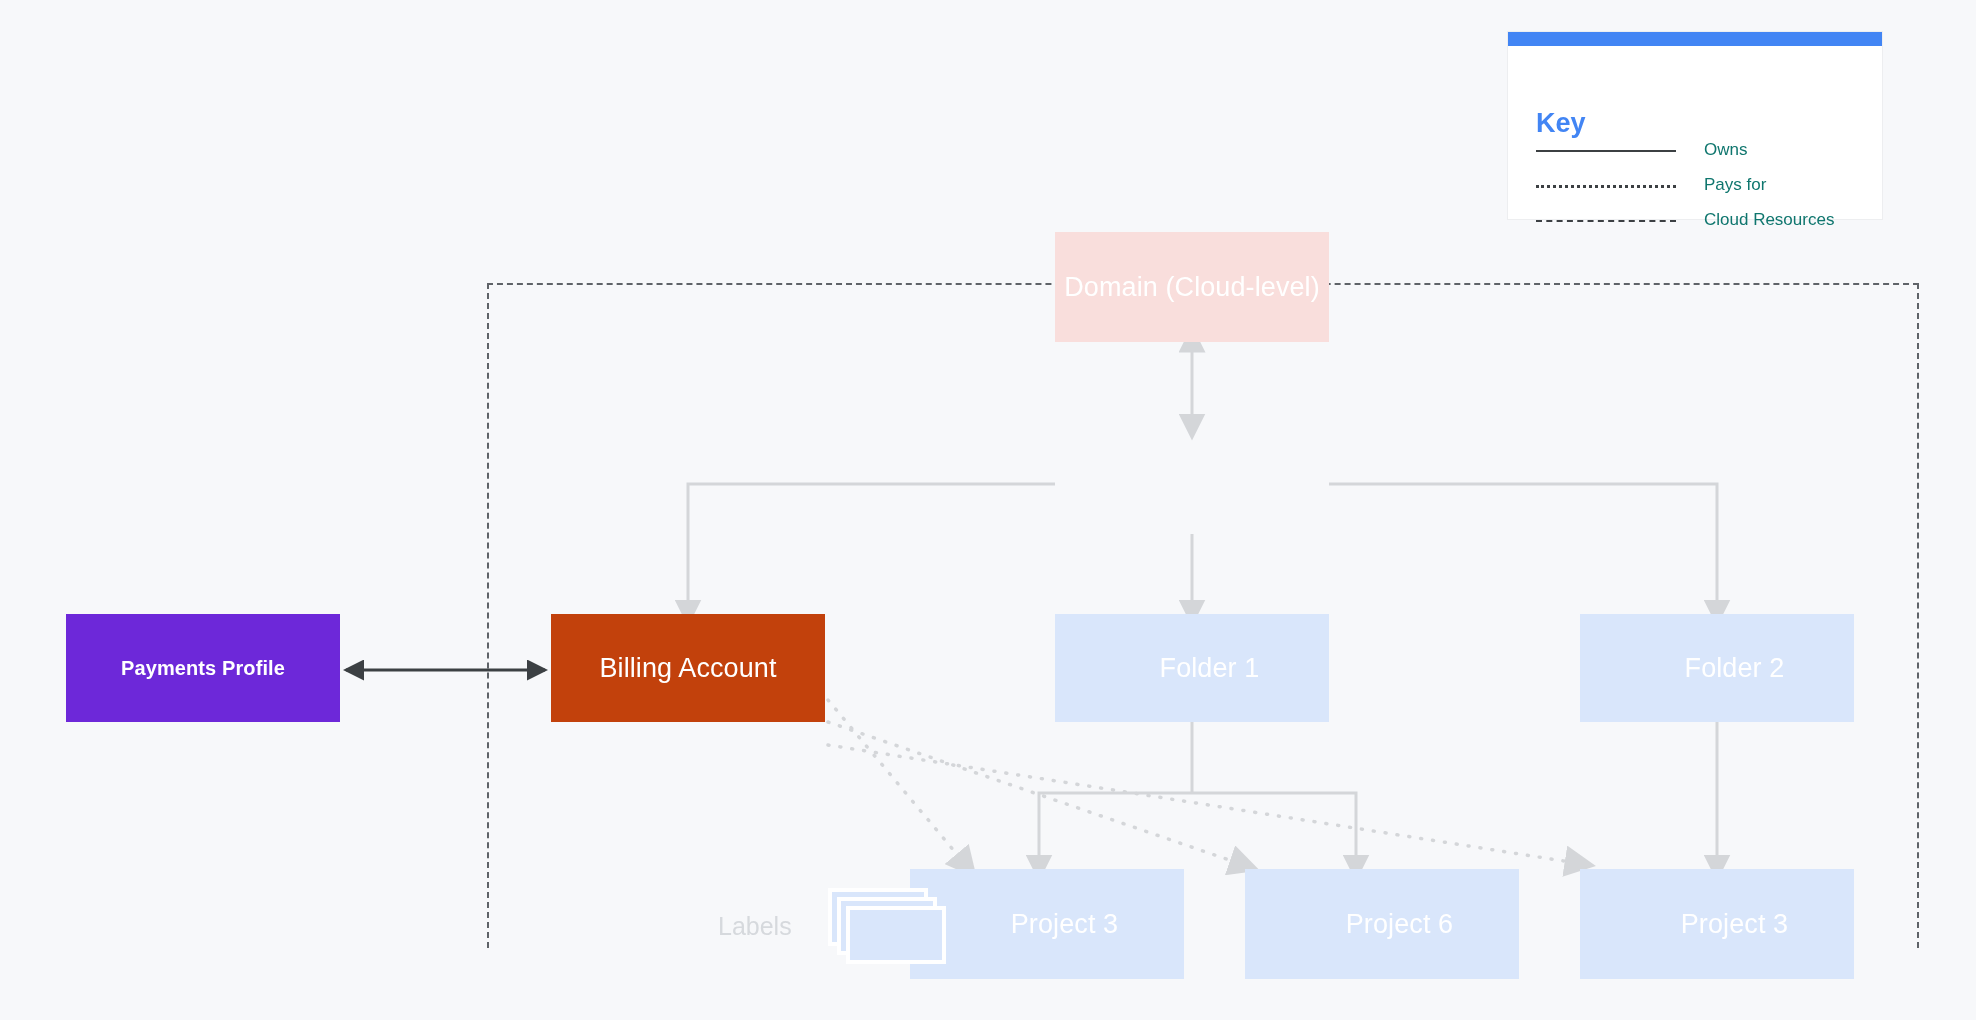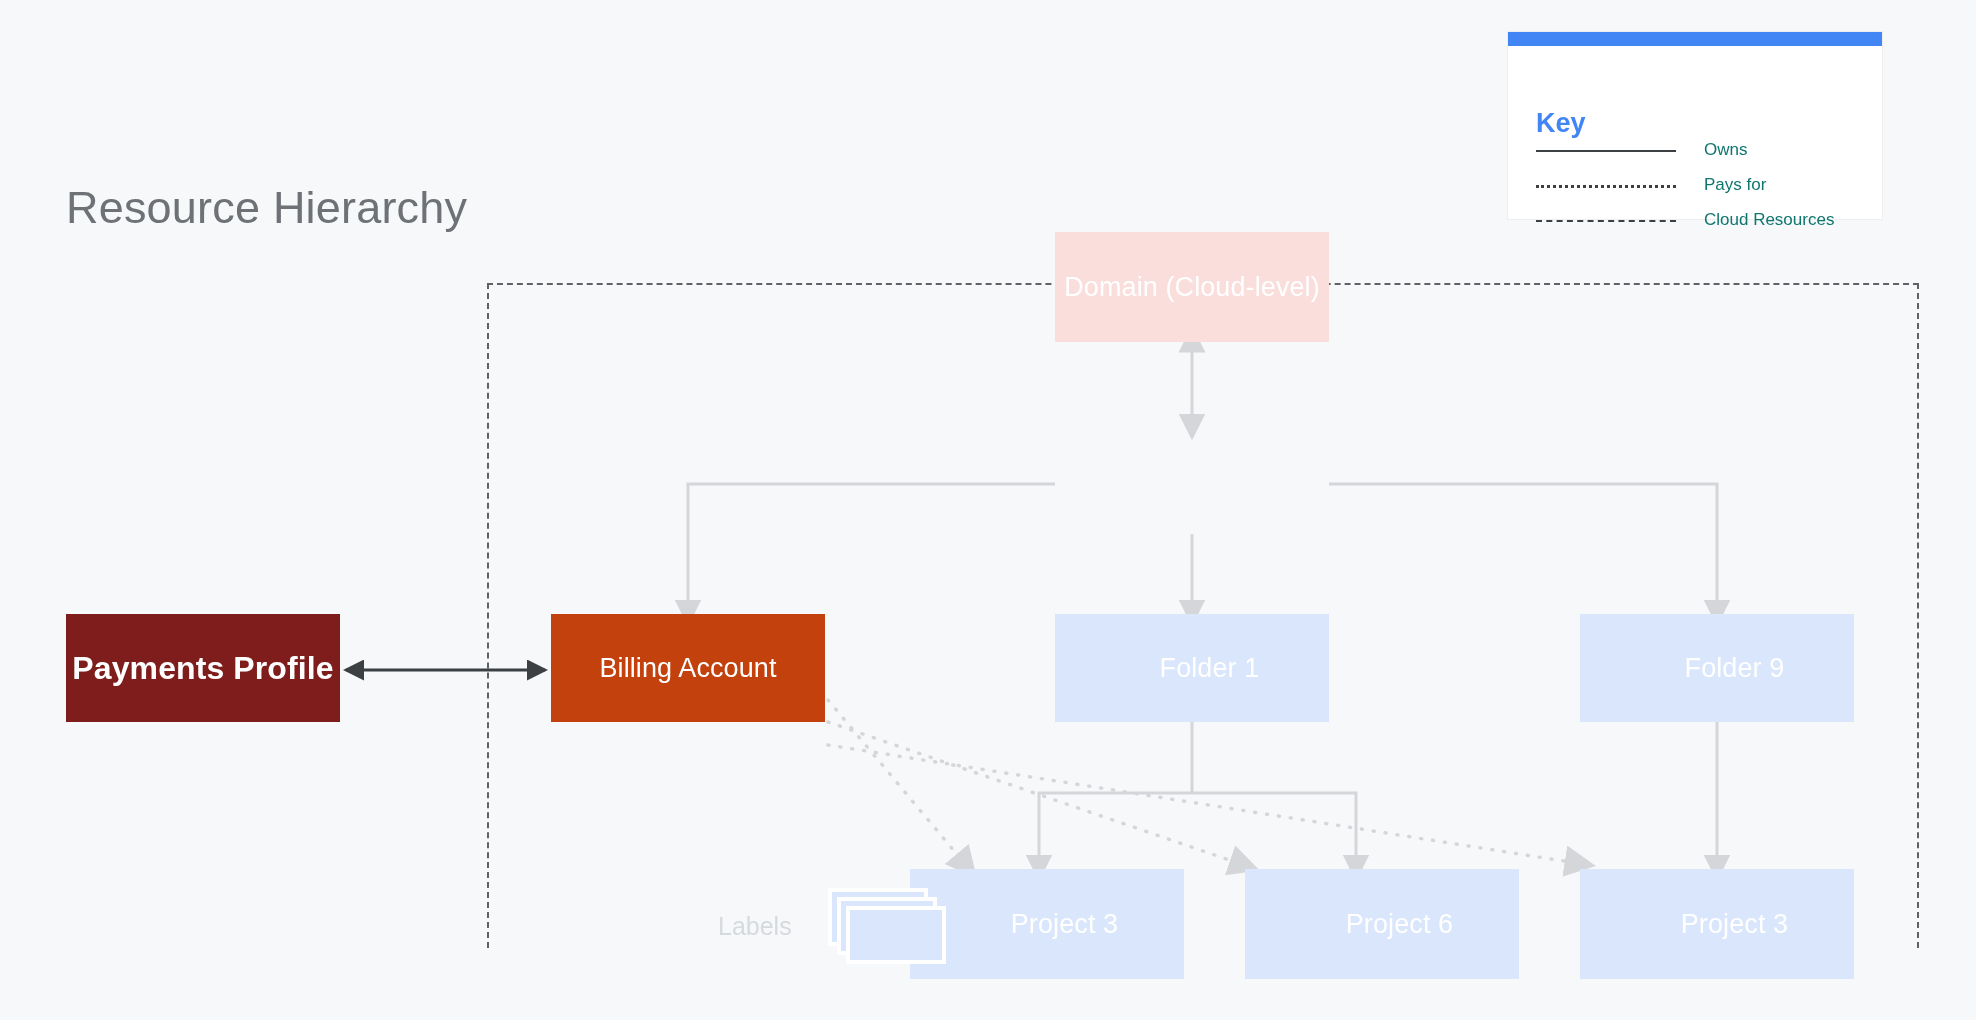--- a/index.html
+++ b/index.html
@@ -101,21 +101,21 @@
     justify-content: center;
     color: #FFFFFF;
     font-size: 27px;
     font-weight: 400;
     white-space: nowrap;
     letter-spacing: 0.1px;
   }
   .node-pink   { background: #F9DEDC; }
   .node-green  { background: #c2410c; }
   .node-blue   { background: #D9E6FB; padding-left: 35px; }
-  .node-amber  { background: #7f1d1d; font-weight: 700; font-size: 32px; }
+  .node-amber  { background: #6d28d9; font-weight: 700; font-size: 20px; }
 
   #node-domain       { left: 1055px; top: 232px;  width: 274px; height: 110px; }
   #node-organization { left: 1055px; top: 424px;  width: 274px; height: 110px; }
   #node-billing      { left: 551px;  top: 614px;  width: 274px; height: 108px; }
   #node-folder1      { left: 1055px; top: 614px;  width: 274px; height: 108px; }
   #node-folder2      { left: 1580px; top: 614px;  width: 274px; height: 108px; }
   #node-project1     { left: 910px;  top: 869px;  width: 274px; height: 110px; }
   #node-project2     { left: 1245px; top: 869px;  width: 274px; height: 110px; }
   #node-project3     { left: 1580px; top: 869px;  width: 274px; height: 110px; text-align: right; }
   #node-payments     { left: 66px;   top: 614px;  width: 274px; height: 108px; }
@@ -156,21 +156,20 @@
     left: 0; top: 0;
     width: 1976px; height: 1020px;
     pointer-events: none;
   }
 </style>
 </head>
 <body>
 
 <div id="stage">
 
-  <div id="page-title">Resource Hierarchy</div>
 
   <div id="key-card">
     <div id="key-topbar"></div>
     <div id="key-title">Key</div>
 
     <div class="key-row" style="top:106px;">
       <span class="key-sample line-solid"></span>
       <span class="key-label">Owns</span>
     </div>
 
@@ -231,21 +230,21 @@
     </g>
   </svg>
 
   <div id="node-domain" class="node node-pink">Domain (Cloud-level)</div>
 
 
   <div id="node-billing" class="node node-green">Billing Account</div>
 
   <div id="node-folder1" class="node node-blue">Folder 1</div>
 
-  <div id="node-folder2" class="node node-blue">Folder 9</div>
+  <div id="node-folder2" class="node node-blue">Folder 2</div>
 
   <div id="node-project1" class="node node-blue">Project 3</div>
 
   <div id="node-project2" class="node node-blue">Project 6</div>
 
   <div id="node-project3" class="node node-blue">Project 3</div>
 
   <div id="node-payments" class="node node-amber">Payments Profile</div>
 
   <div id="labels-text">Labels</div>

